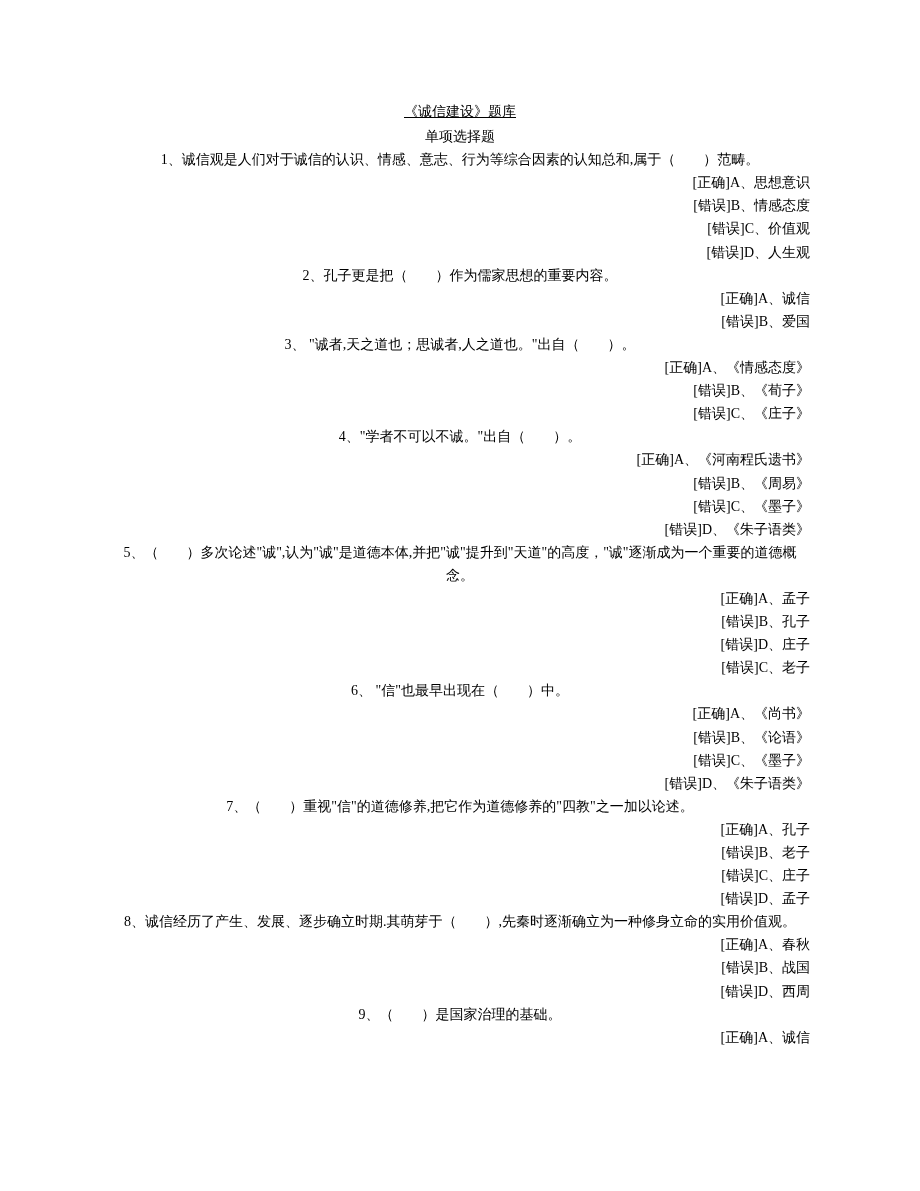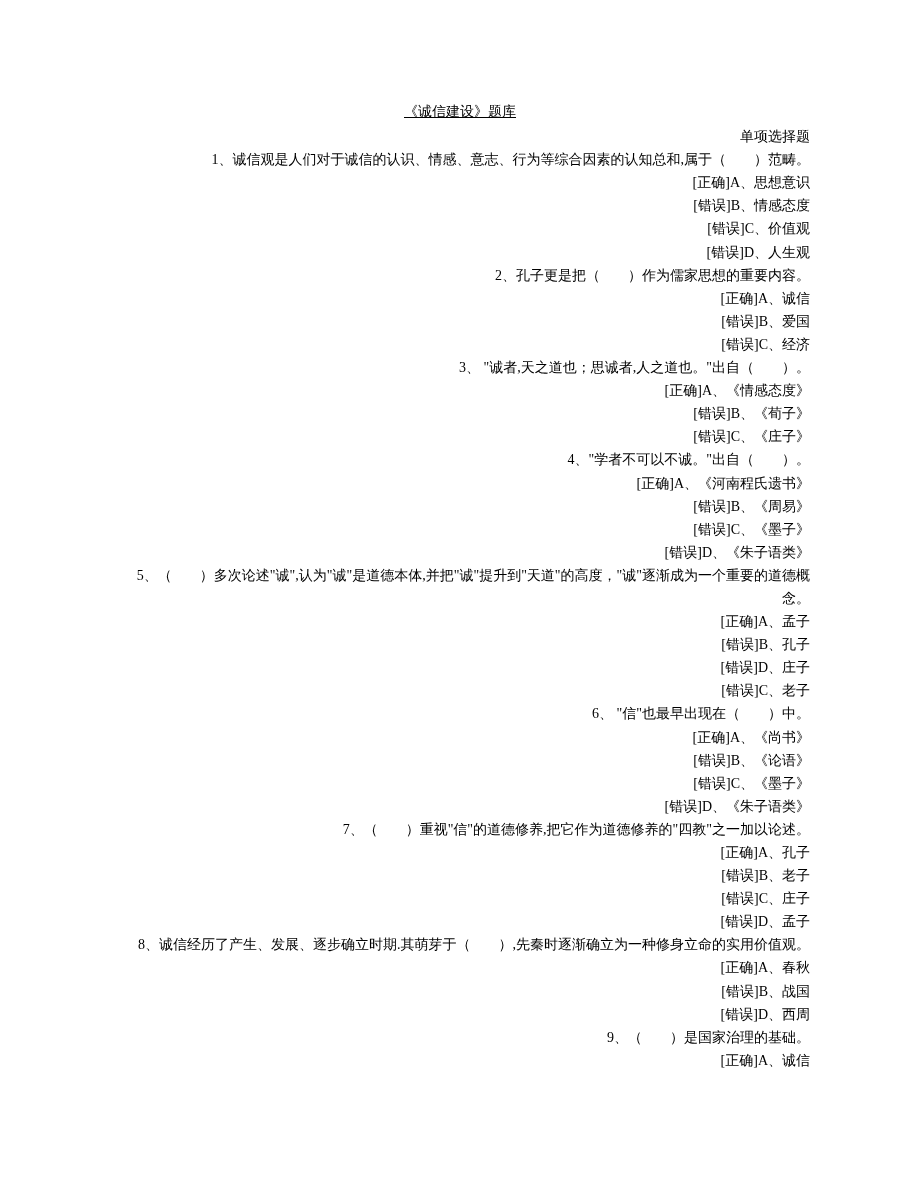--- a/index.html
+++ b/index.html
@@ -11,24 +11,24 @@
       background: #fff;
       width: 920px;
       padding: 100px 110px 40px 110px;
     }
     .title {
       text-align: center;
       margin-bottom: 2px;
       text-decoration: underline;
     }
     .section-header {
-      text-align: right;
+      text-align: center;
     }
     .question-stem {
-      text-align: right;
+      text-align: center;
     }
     .option {
       text-align: right;
     }
   </style>
 </head>
 <body>
 
 <div class="title">《诚信建设》题库</div>
 <div class="section-header">单项选择题</div>
@@ -38,21 +38,20 @@
   <div class="option">[正确]A、思想意识</div>
   <div class="option">[错误]B、情感态度</div>
   <div class="option">[错误]C、价值观</div>
   <div class="option">[错误]D、人生观</div>
 </div>
 
 <div>
   <div class="question-stem">2、孔子更是把（　　）作为儒家思想的重要内容。</div>
   <div class="option">[正确]A、诚信</div>
   <div class="option">[错误]B、爱国</div>
-  <div class="option">[错误]C、经济</div>
 </div>
 
 <div>
   <div class="question-stem">3、 "诚者,天之道也；思诚者,人之道也。"出自（　　）。</div>
   <div class="option">[正确]A、《情感态度》</div>
   <div class="option">[错误]B、《荀子》</div>
   <div class="option">[错误]C、《庄子》</div>
 </div>
 
 <div>

